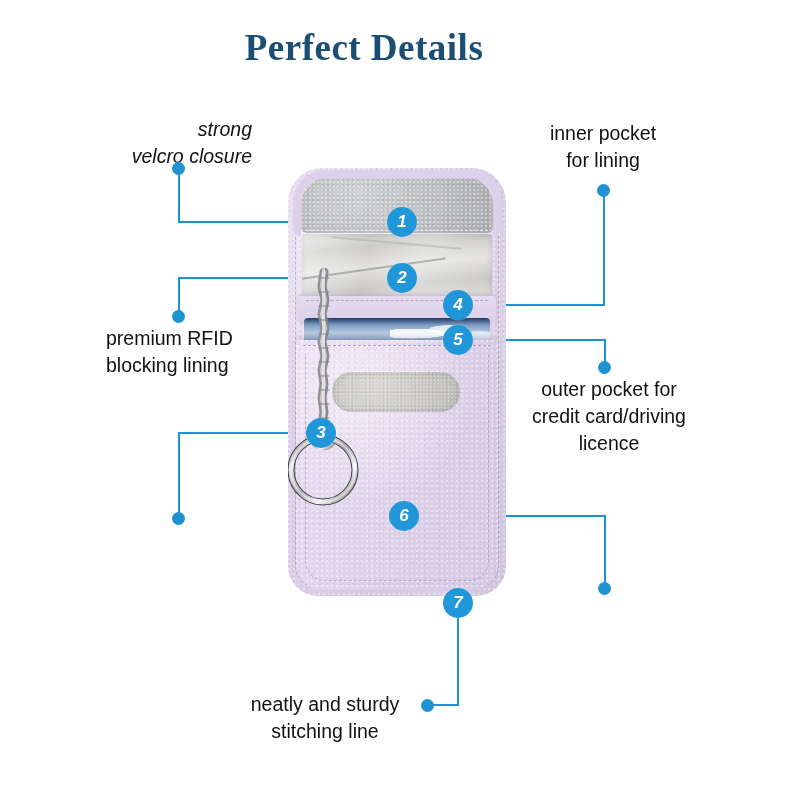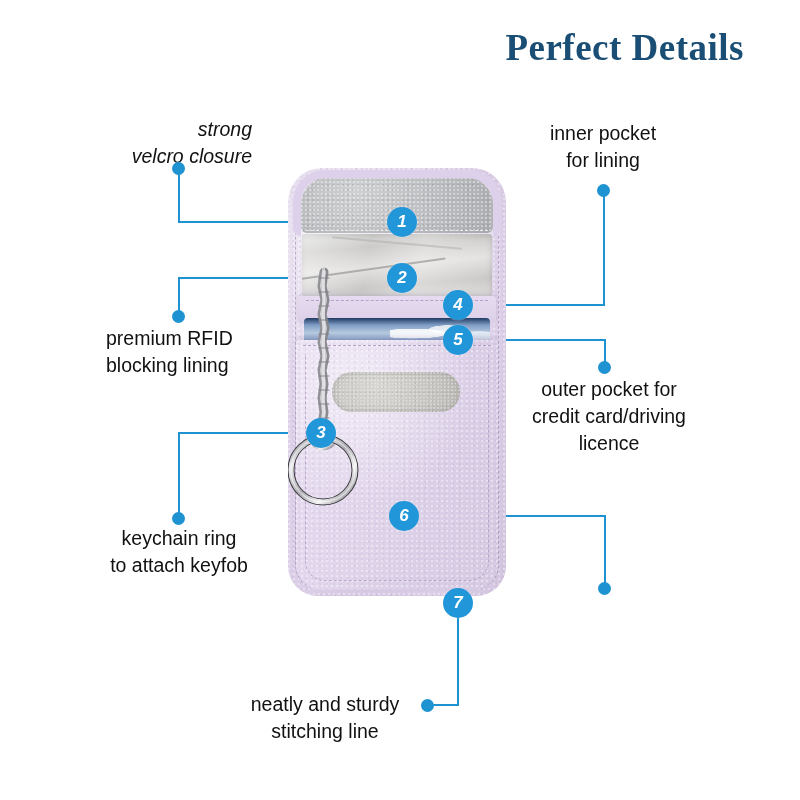--- a/index.html
+++ b/index.html
@@ -19,27 +19,26 @@
     height: 800px;
     background: #ffffff;
   }
 
   
   #title {
     position: absolute;
     left: 0;
     top: 26px;
     width: 728px;
-    text-align: right;
+    text-align: center;
     font-family: "Liberation Serif", "DejaVu Serif", serif;
     font-weight: bold;
     font-size: 37px;
     letter-spacing: 0.5px;
     color: #1b4e74;
-    padding-left: 16px;
   }
 
   
   .anno {
     position: absolute;
     color: #111111;
     font-size: 19.5px;
     line-height: 27px;
     font-family: "Liberation Sans", sans-serif;
     white-space: pre-line;
@@ -405,22 +404,20 @@
   <div class="lead-h" style="left:178px; top:221px; width:224px;"></div>
   <div class="badge" style="left:387px; top:207px;">1</div>
 
   <div class="anno left" style="left:106px; top:325px; width:250px;">premium RFID
 blocking lining</div>
   <div class="dot" style="left:172px; top:310px;"></div>
   <div class="lead-v" style="left:178px; top:278px; height:36px;"></div>
   <div class="lead-h" style="left:178px; top:277px; width:224px;"></div>
   <div class="badge" style="left:387px; top:263px;">2</div>
 
-  <div class="anno center" style="left:46px; top:525px; width:266px;">keychain ring
-to attach keyfob</div>
   <div class="dot" style="left:172px; top:512px;"></div>
   <div class="lead-v" style="left:178px; top:433px; height:84px;"></div>
   <div class="lead-h" style="left:178px; top:432px; width:143px;"></div>
   <div class="badge above" style="left:306px; top:418px;">3</div>
 
   <div class="anno center" style="left:494px; top:120px; width:218px;">inner pocket
 for lining</div>
   <div class="dot" style="left:597px; top:184px;"></div>
   <div class="lead-v" style="left:603px; top:190px; height:115px;"></div>
   <div class="lead-h" style="left:458px; top:304px; width:147px;"></div>

